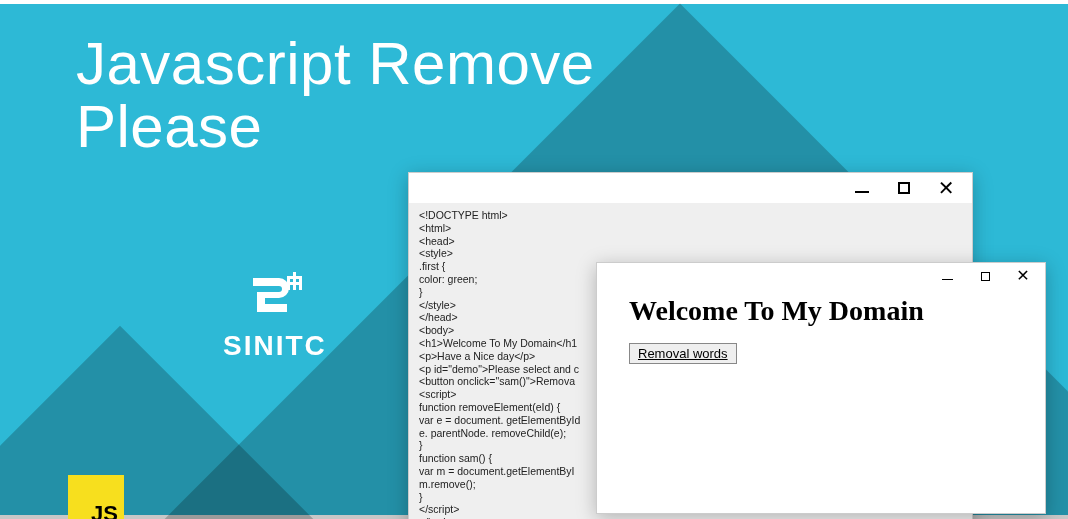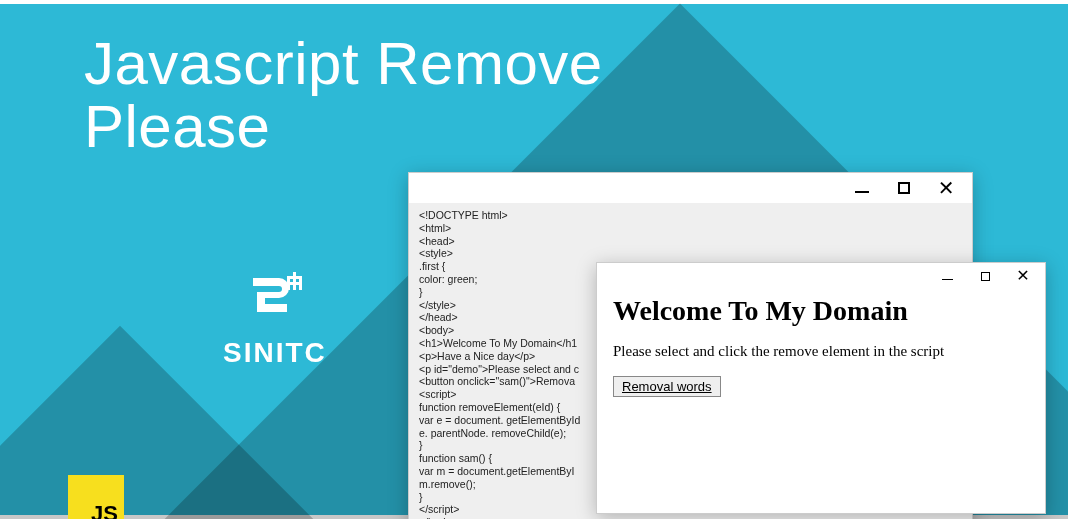--- a/index.html
+++ b/index.html
@@ -28,40 +28,40 @@
     width: 600px;
     height: 600px;
     transform: rotate(45deg);
     top: 450px;
     left: -180px;
   }
 
   .title {
     position: absolute;
     top: 32px;
-    left: 84px;
+    left: 76px;
     color: #ffffff;
     font-size: 60px;
     font-weight: 400;
     line-height: 1.05;
     letter-spacing: 0.5px;
   }
 
   .logo {
     position: absolute;
     top: 272px;
     left: 223px;
     color: #ffffff;
     text-align: center;
   }
   .logo-text {
     font-size: 28px;
     font-weight: 700;
     letter-spacing: 2px;
-    margin-top: 17px;
+    margin-top: 10px;
   }
   .logo svg { display: block; margin: 0 auto; }
 
   .window {
     position: absolute;
     background: #ffffff;
     border: 1px solid #ccc;
     box-shadow: 0 4px 18px rgba(0,0,0,0.25);
   }
   .titlebar {
@@ -112,21 +112,21 @@
     width: 450px;
     height: 252px;
   }
   .win-preview .titlebar { height: 26px; gap: 22px; padding-right: 14px; }
   .win-preview .tb-btn { font-size: 12px; }
   .win-preview .tb-min { width: 11px; border-top-width: 1.5px; margin-top: 6px; }
   .win-preview .tb-max { width: 9px; height: 9px; border-width: 1.5px; }
   .win-preview .tb-close { font-size: 16px; }
 
   .preview-body {
-    padding: 6px 20px 14px 16px;
+    padding: 6px 20px 14px 32px;
     font-family: "Times New Roman", Times, serif;
     color: #000;
   }
   .preview-body h1 {
     font-size: 28px;
     font-weight: 700;
     margin-bottom: 16px;
   }
   .preview-body .para {
     font-size: 15px;
@@ -234,18 +234,17 @@
     <div class="tb-btn">
         <div class="tb-min"></div>
       </div>
     <div class="tb-btn">
         <div class="tb-max"></div>
       </div>
     <div class="tb-btn tb-close">✕</div>
   </div>
   <div class="preview-body">
     <h1>Welcome To My Domain</h1>
-    <div class="para">Please select and click the remove element in the script</div>
     <button>Removal words</button>
   </div>
 </div>
 
 <div class="js-badge">JS</div>
 
 </body></html>

